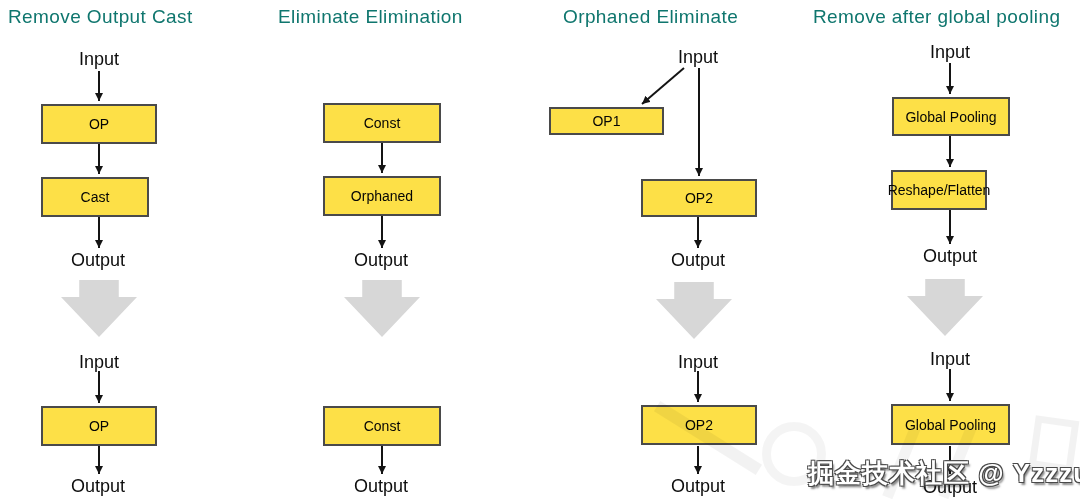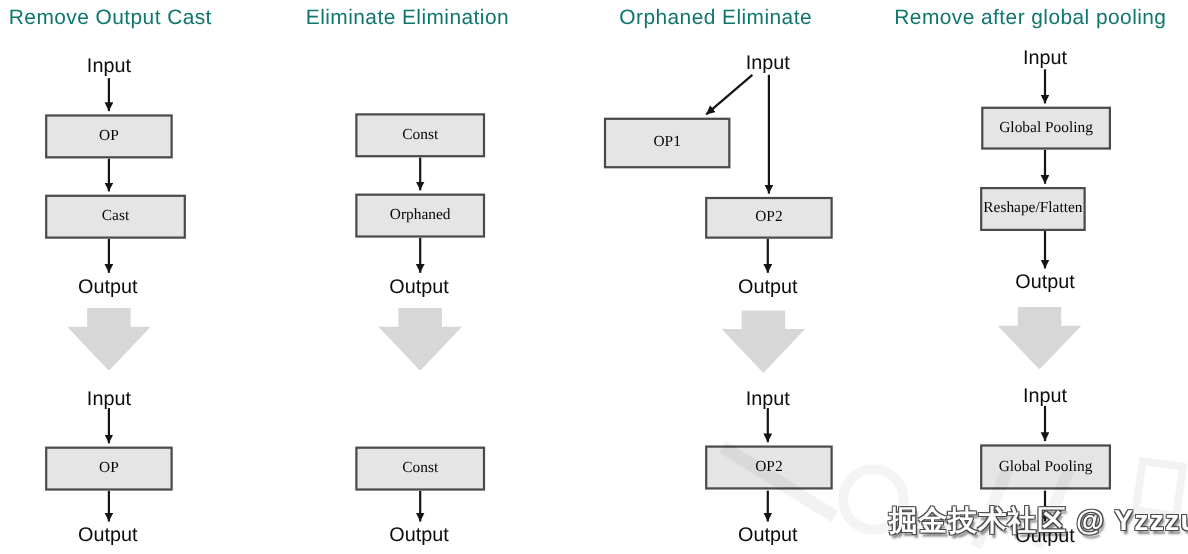--- a/index.html
+++ b/index.html
@@ -10,23 +10,23 @@
   .col-title {
     position:absolute; top:6px; font-size:19px; line-height:22px;
     color:#0f766e; letter-spacing:0.4px; white-space:nowrap;text-align:center;
   }
   .io-label {
     position:absolute; transform:translateX(-50%);
     font-size:18px; line-height:15px; color:#0d0d0d; white-space:nowrap;
   }
   .node {
     position:absolute; box-sizing:border-box;
-    background:#e5e5e5; border:2px solid #4a4a4a;
+    background:#fde047; border:2px solid #4a4a4a;
     display:flex; align-items:center; justify-content:center;
-    font-size:14px; color:#050505; white-space:nowrap;font-family:Liberation Serif, serif;
+    font-size:14px; color:#050505; white-space:nowrap;
   }
   .big-arrow {
     position:absolute; width:76px; height:57px; background:#d7d7d7;
     clip-path:polygon(24% 0%, 76% 0%, 76% 30%, 100% 30%, 50% 100%, 0% 30%, 24% 30%);
   }
   .arrow-layer { position:absolute; left:0; top:0; pointer-events:none; }
   .watermark {
     position:absolute; left:808px; top:456px;
     font-size:26px; font-weight:bold; letter-spacing:1px; white-space:nowrap;
     color:#ffffff;
@@ -73,42 +73,42 @@
 
       <line x1="950" y1="369" x2="950" y2="401" marker-end="url(#ah)"></line>
       <line x1="950" y1="446" x2="950" y2="474" marker-end="url(#ah)"></line>
     </g>
   </svg>
 
   <div>
     <div class="col-title" style="left:8px">Remove Output Cast</div>
     <div class="io-label" style="left:99px; top:52px">Input</div>
     <div class="node" style="left:41px; top:104px; width:116px; height:40px">OP</div>
-    <div class="node" style="left:41px; top:177px; width:128px; height:40px">Cast</div>
+    <div class="node" style="left:41px; top:177px; width:108px; height:40px">Cast</div>
     <div class="io-label" style="left:98px; top:253px">Output</div>
     <div class="big-arrow" style="left:61px; top:280px"></div>
     <div class="io-label" style="left:99px; top:355px">Input</div>
     <div class="node" style="left:41px; top:406px; width:116px; height:40px">OP</div>
     <div class="io-label" style="left:98px; top:479px">Output</div>
   </div>
 
   <div>
     <div class="col-title" style="left:278px">Eliminate Elimination</div>
     <div class="node" style="left:323px; top:103px; width:118px; height:40px">Const</div>
     <div class="node" style="left:323px; top:176px; width:118px; height:40px">Orphaned</div>
     <div class="io-label" style="left:381px; top:253px">Output</div>
     <div class="big-arrow" style="left:344px; top:280px"></div>
     <div class="node" style="left:323px; top:406px; width:118px; height:40px">Const</div>
     <div class="io-label" style="left:381px; top:479px">Output</div>
   </div>
 
   <div>
     <div class="col-title" style="left:563px">Orphaned Eliminate</div>
     <div class="io-label" style="left:698px; top:50px">Input</div>
-    <div class="node" style="left:549px; top:107px; width:115px; height:46px">OP1</div>
+    <div class="node" style="left:549px; top:107px; width:115px; height:28px">OP1</div>
     <div class="node" style="left:641px; top:179px; width:116px; height:38px">OP2</div>
     <div class="io-label" style="left:698px; top:253px">Output</div>
     <div class="big-arrow" style="left:656px; top:282px"></div>
     <div class="io-label" style="left:698px; top:355px">Input</div>
     <div class="node" style="left:641px; top:405px; width:116px; height:40px">OP2</div>
     <div class="io-label" style="left:698px; top:479px">Output</div>
   </div>
 
   <div>
     <div class="col-title" style="left:813px">Remove after global pooling</div>

